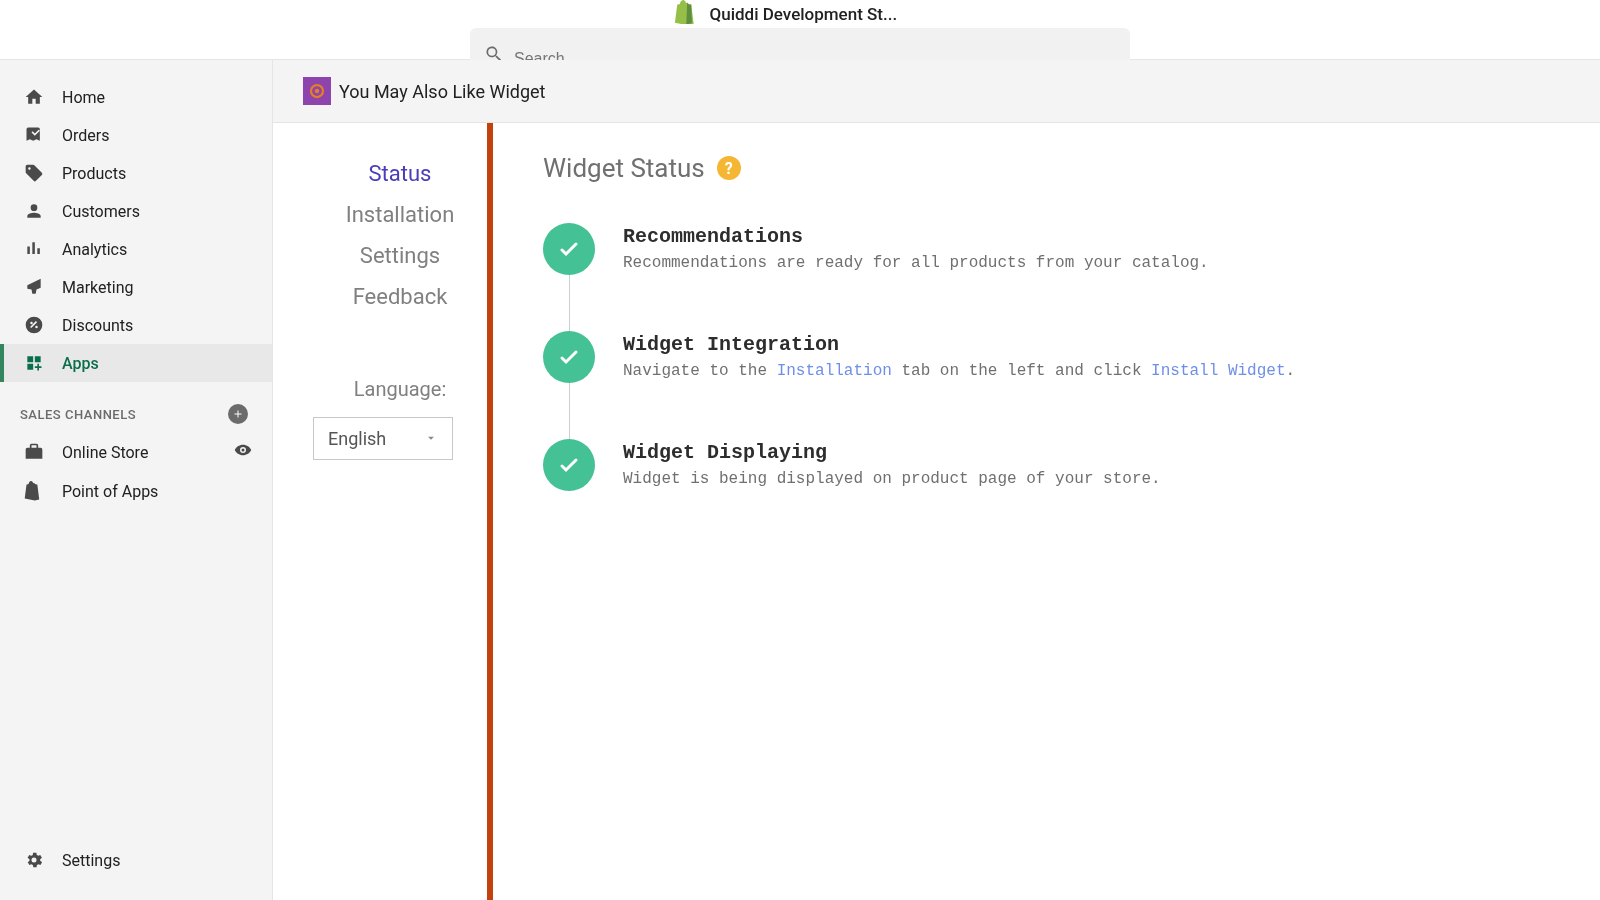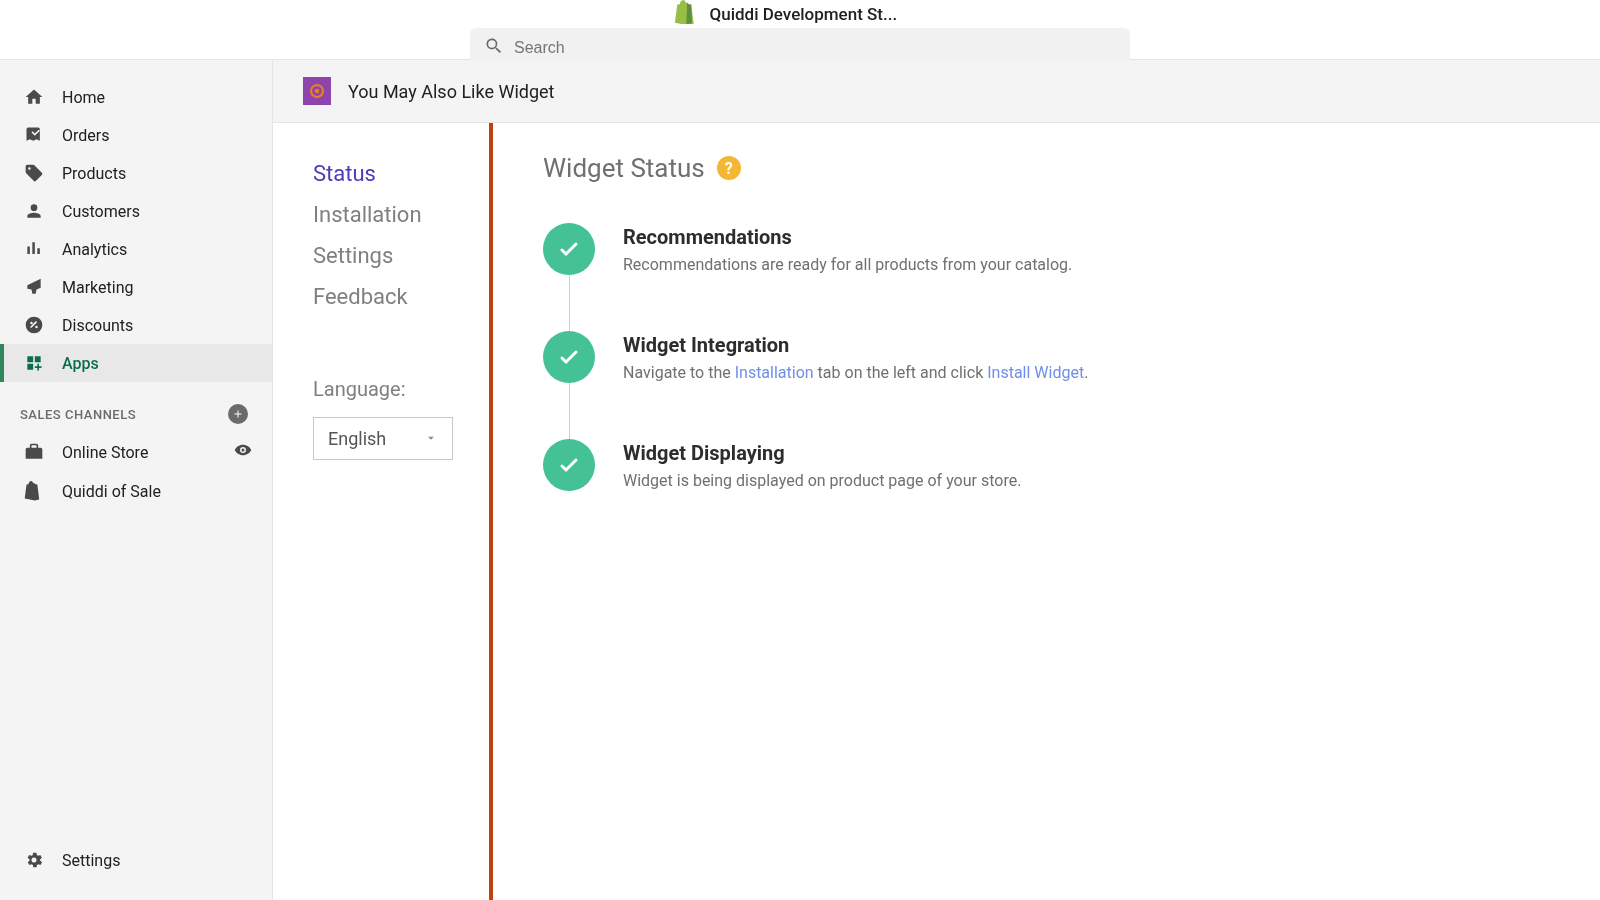--- a/index.html
+++ b/index.html
@@ -38,21 +38,21 @@
   flex: 1;
   display: flex;
   justify-content: center;
 }
 .search-box {
   width: 660px;
   height: 40px;
   background: #f1f1f1;
   border-radius: 6px;
   display: flex;
-  align-items: center;
+  align-items: flex-end;
   padding: 0 14px;
   gap: 10px;
 }
 .search-box input {
   border: none;
   background: transparent;
   font-size: 16px;
   outline: none;
   flex: 1;
   color: #6b6b6b;
@@ -130,40 +130,41 @@
   display: flex;
   flex-direction: column;
 }
 .app-header {
   height: 63px;
   background: #f4f4f4;
   border-bottom: 1px solid #e5e5e5;
   display: flex;
   align-items: center;
   padding: 0 30px;
-  gap: 17px;
+  gap: 8px;
 }
 .app-icon {
   width: 28px;
   height: 28px;
   background: #8e44ad;
   display: flex;
   align-items: center;
   justify-content: center;
 }
 .app-title { font-size: 18px; color: #212121; }
 .content {
   display: flex;
   flex: 1;
   background: #ffffff;
 }
 .app-sidebar {
   width: 220px;
-  border-right: 4px solid #c2410c;
+  border-right: 6px solid #c2410c;
   padding: 30px 0 0 40px;
+  text-align: center;
 }
 .app-nav { list-style: none; }
 .app-nav li {
   font-size: 22px;
   color: #808080;
   padding: 8px 0;
   cursor: pointer;
 }
 .app-nav li.active { color: #4a3db8; }
 .lang-label {
@@ -195,21 +196,21 @@
   color: #707070;
   font-weight: 400;
   margin-bottom: 40px;
   text-align: right;
 }
 .help-badge {
   width: 24px; height: 24px; border-radius: 50%;
   background: #f5b733; color: #fff; font-size: 16px; font-weight: 700;
   display: inline-flex; align-items: center; justify-content: center;
 }
-.steps { position: relative; }
+.steps { position: relative; font-family: Liberation Mono, monospace; }
 .step {
   display: flex;
   gap: 28px;
   position: relative;
   padding-bottom: 56px;
 }
 .step:last-child { padding-bottom: 0; }
 .step::before {
   content: "";
   position: absolute;
@@ -345,21 +346,21 @@
         <span class="eye-btn"><svg width="18" height="18" viewBox="0 0 24 24" fill="#4a4a4a">
               <path d="M12 5C7 5 2.7 8.1 1 12c1.7 3.9 6 7 11 7s9.3-3.1 11-7c-1.7-3.9-6-7-11-7zm0 11a4 4 0 1 1 0-8 4 4 0 0 1 0 8zm0-6a2 2 0 1 0 0 4 2 2 0 0 0 0-4z"></path>
             </svg></span>
       </li>
       <li class="nav-item">
         <span class="nav-icon">
             <svg viewBox="0 0 24 24">
               <path d="M18.8 5.1c0-.1-.1-.2-.2-.2l-2.3-.2-1.7-1.7c-.2-.2-.5-.1-.6-.1l-.9.3C12.6 1.8 11.7 0 10 0 8 0 6.8 2.5 6.4 4.2l-2.2.7c-.7.2-.7.2-.8 1L1 24.8l14.3 2.7 6.2-1.3-2.7-21.1z" transform="scale(0.85)"></path>
             </svg>
           </span>
-        <span>Quiddi of Sale</span>
+        <span>Point of Apps</span>
       </li>
     </ul>
 
     <div class="sidebar-bottom">
       <div class="settings-item">
         <span class="nav-icon">
             <svg viewBox="0 0 24 24" fill="#4a4a4a">
               <path d="M19.4 13a7.8 7.8 0 0 0 0-2l2.1-1.6-2-3.5-2.5 1a7.6 7.6 0 0 0-1.7-1l-.4-2.7h-4l-.4 2.7c-.6.3-1.2.6-1.7 1l-2.5-1-2 3.5L6.6 11a7.8 7.8 0 0 0 0 2l-2.1 1.6 2 3.5 2.5-1c.5.4 1.1.7 1.7 1l.4 2.7h4l.4-2.7c.6-.3 1.2-.6 1.7-1l2.5 1 2-3.5L19.4 13zM12 15a3 3 0 1 1 0-6 3 3 0 0 1 0 6z"></path>
             </svg>
           </span>

